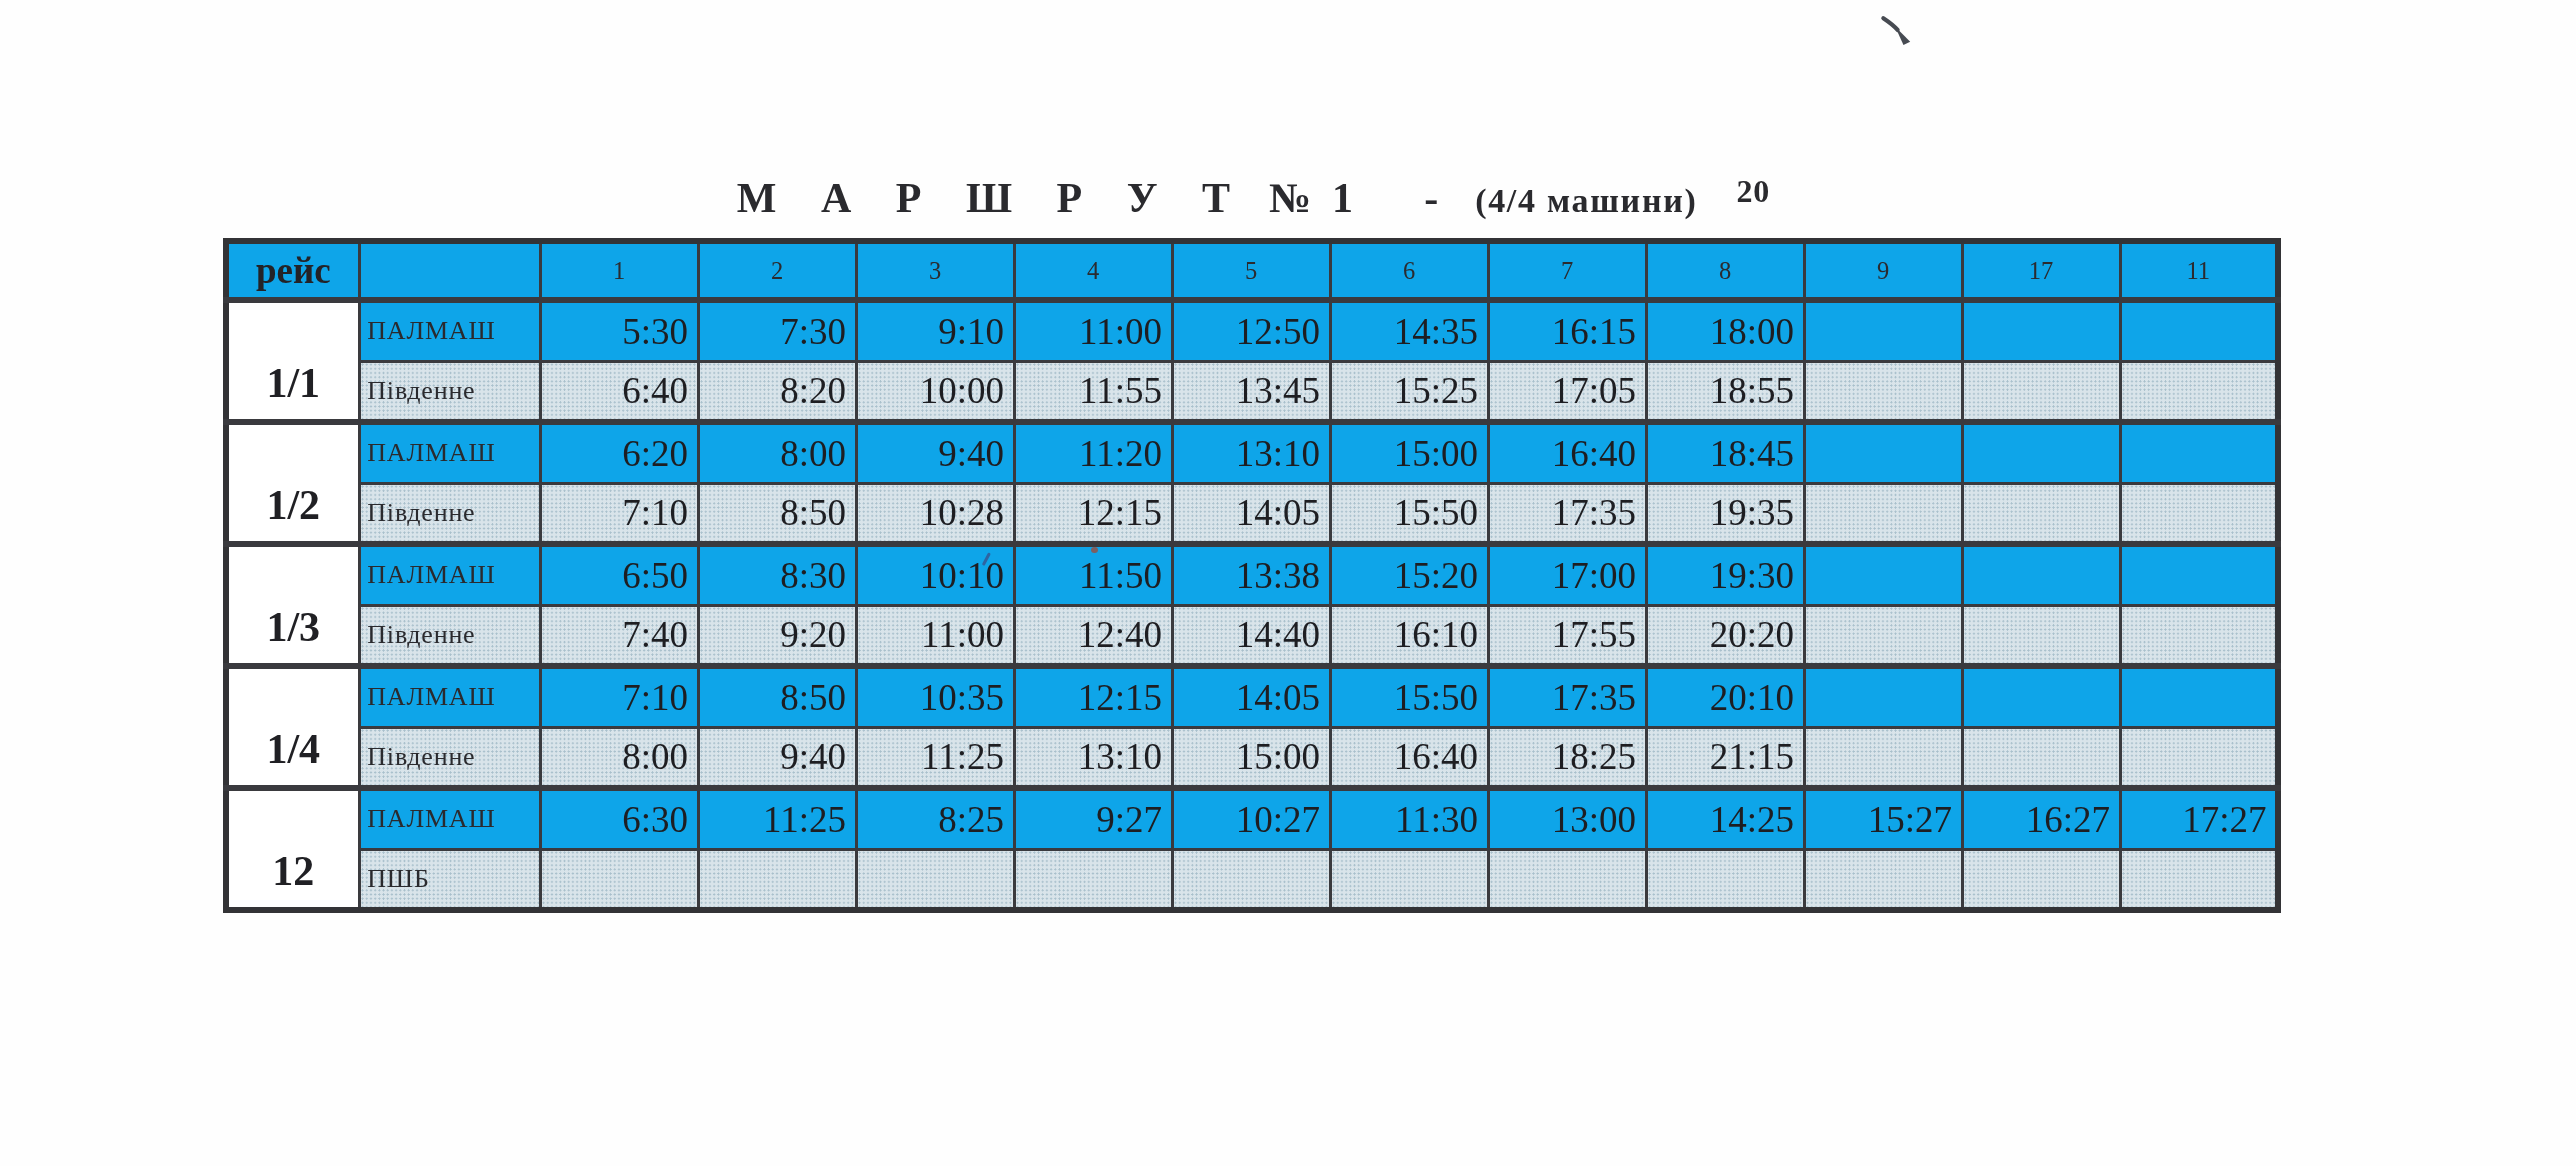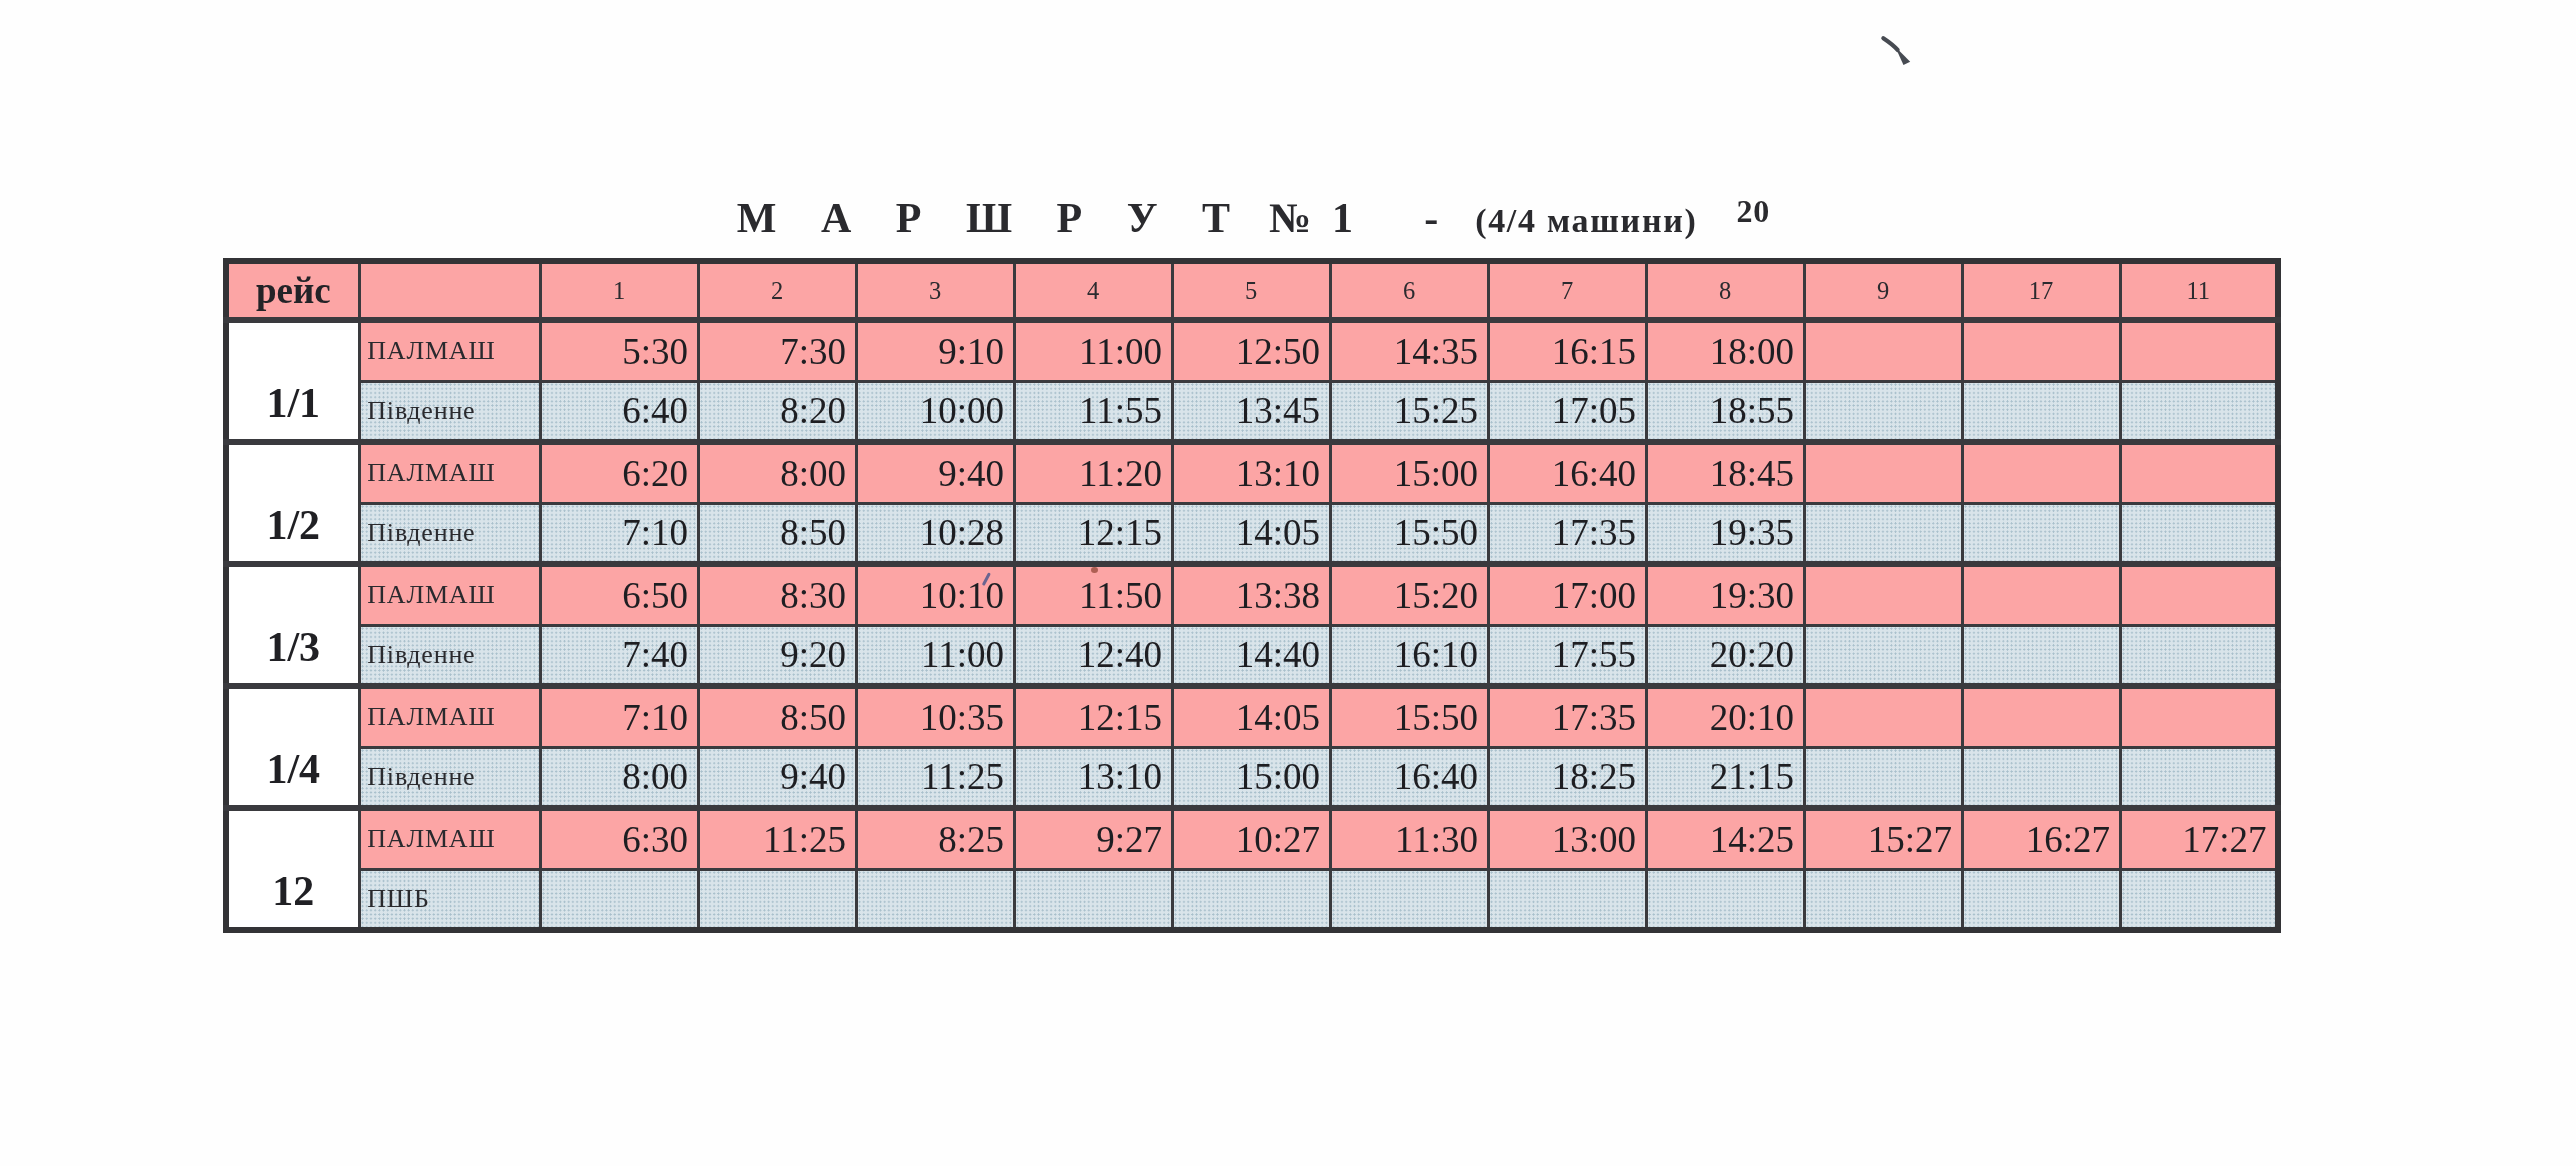--- a/index.html
+++ b/index.html
@@ -4,21 +4,21 @@
 <style>
   html, body { margin: 0; padding: 0; }
   body {
     width: 2576px; height: 1167px;
     background: #fefefe;
     font-family: "Liberation Serif", "DejaVu Serif", serif;
     color: #1f1f23;
     position: relative;
     overflow: hidden;
   }
-  .page { position: absolute; inset: 0; margin-top: 20px; }
+  .page { position: absolute; inset: 0; }
 
   
   .title {
     position: absolute;
     left: 223px; top: 174px; width: 2061px;
     display: flex; justify-content: center; align-items: baseline;
     font-weight: bold; color: #2a2a2e;
     white-space: nowrap;
   }
   .t-route { font-size: 42px; letter-spacing: 17px; }
@@ -29,21 +29,21 @@
   .t-date  { font-size: 42px; margin-left: 12px; }
 
   
   table.schedule {
     position: absolute;
     left: 223px; top: 238px;
     width: 1718px;
     border-collapse: collapse;
     table-layout: fixed;
     border: 6px solid #333336;
-    background: #fca5a5;
+    background: #0ea5e9;
   }
   .schedule th, .schedule td {
     border: 3.4px solid #3a3a3e;
     overflow: hidden;
     vertical-align: middle;
   }
   .schedule thead tr { height: 59px; }
   .schedule tbody tr { height: 61px; }
   .schedule thead th { border-bottom-width: 5.1px; }
   .schedule tbody tr.group-first td { border-top-width: 6px; }

